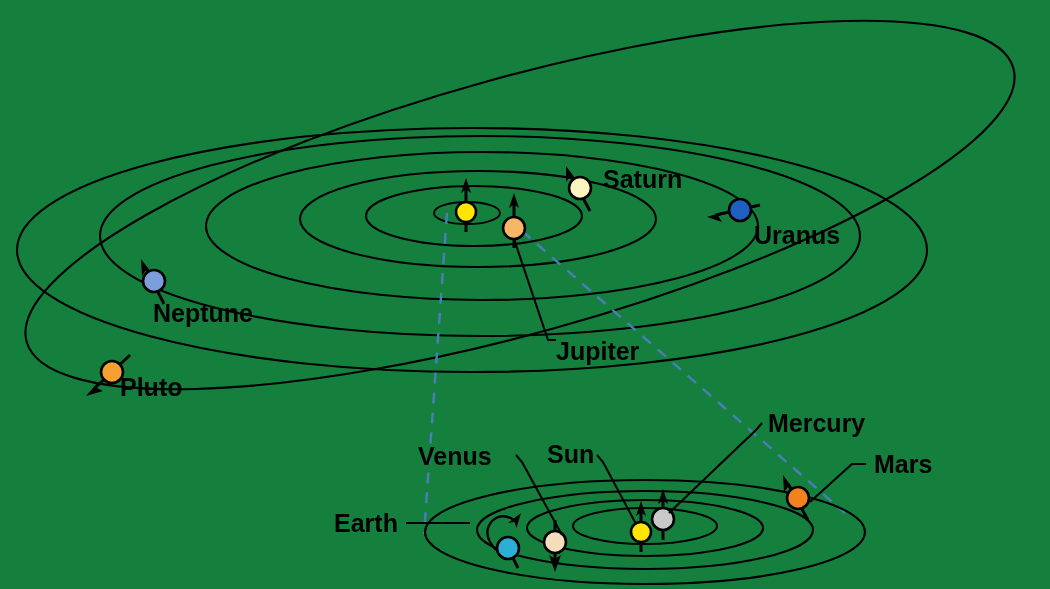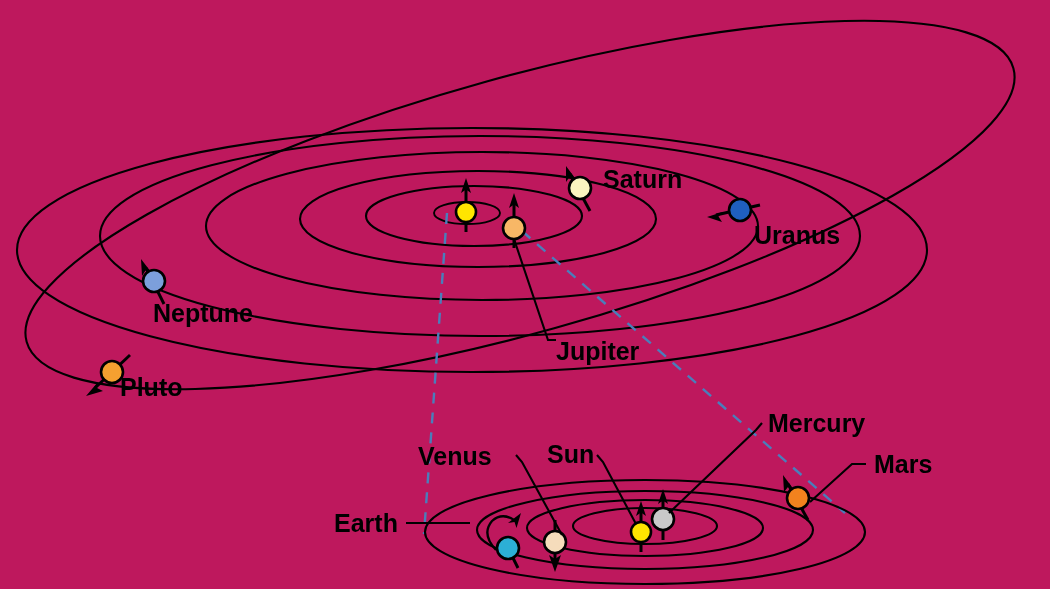--- a/index.html
+++ b/index.html
@@ -1,19 +1,19 @@
 <!DOCTYPE html>
 <html><head>
 <meta charset="utf-8">
 <style>
   html,body{margin:0;padding:0;background:#ffffff;}
   #stage{
     position:relative;
     width:1050px;height:589px;
-    background:#be185d;
+    background:#15803d;
     overflow:hidden;
     font-family:"Liberation Sans", sans-serif;
   }
   #scene{position:absolute;left:0;top:0;width:1050px;height:589px;}
   .lbl{
     font-family:"Liberation Sans", sans-serif;
     font-weight:bold;
     fill:#000000;
     font-size:25px;
     dominant-baseline:alphabetic;

